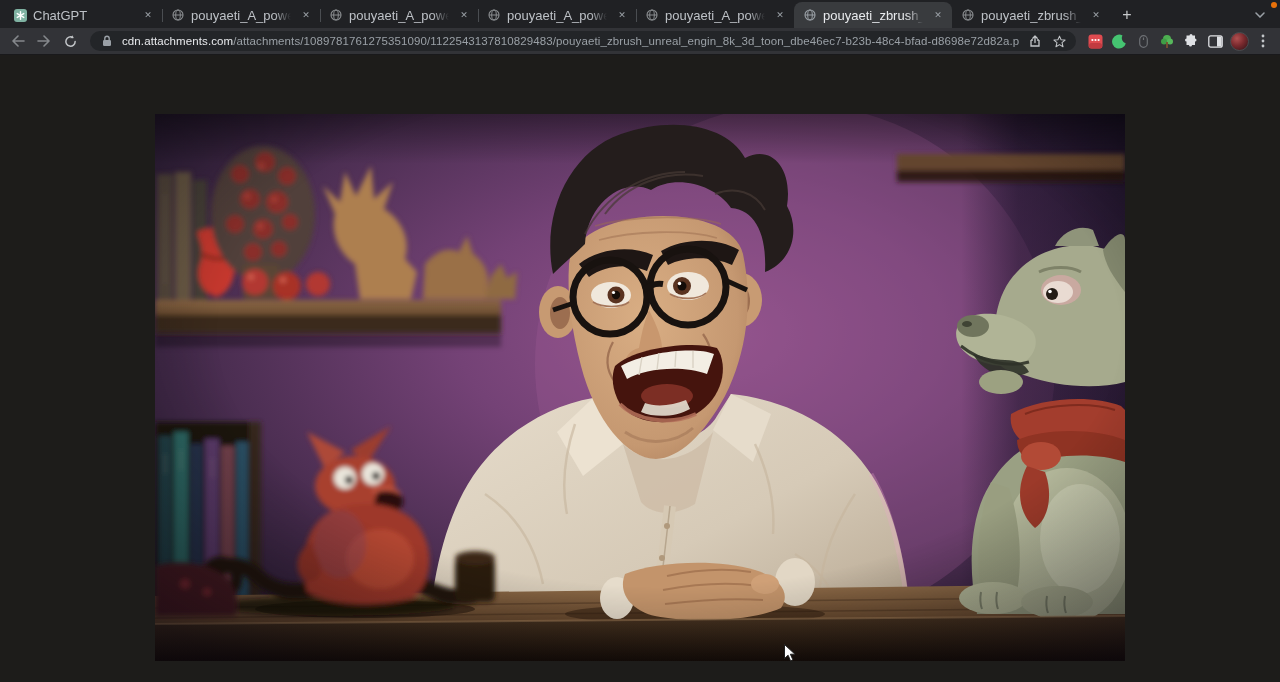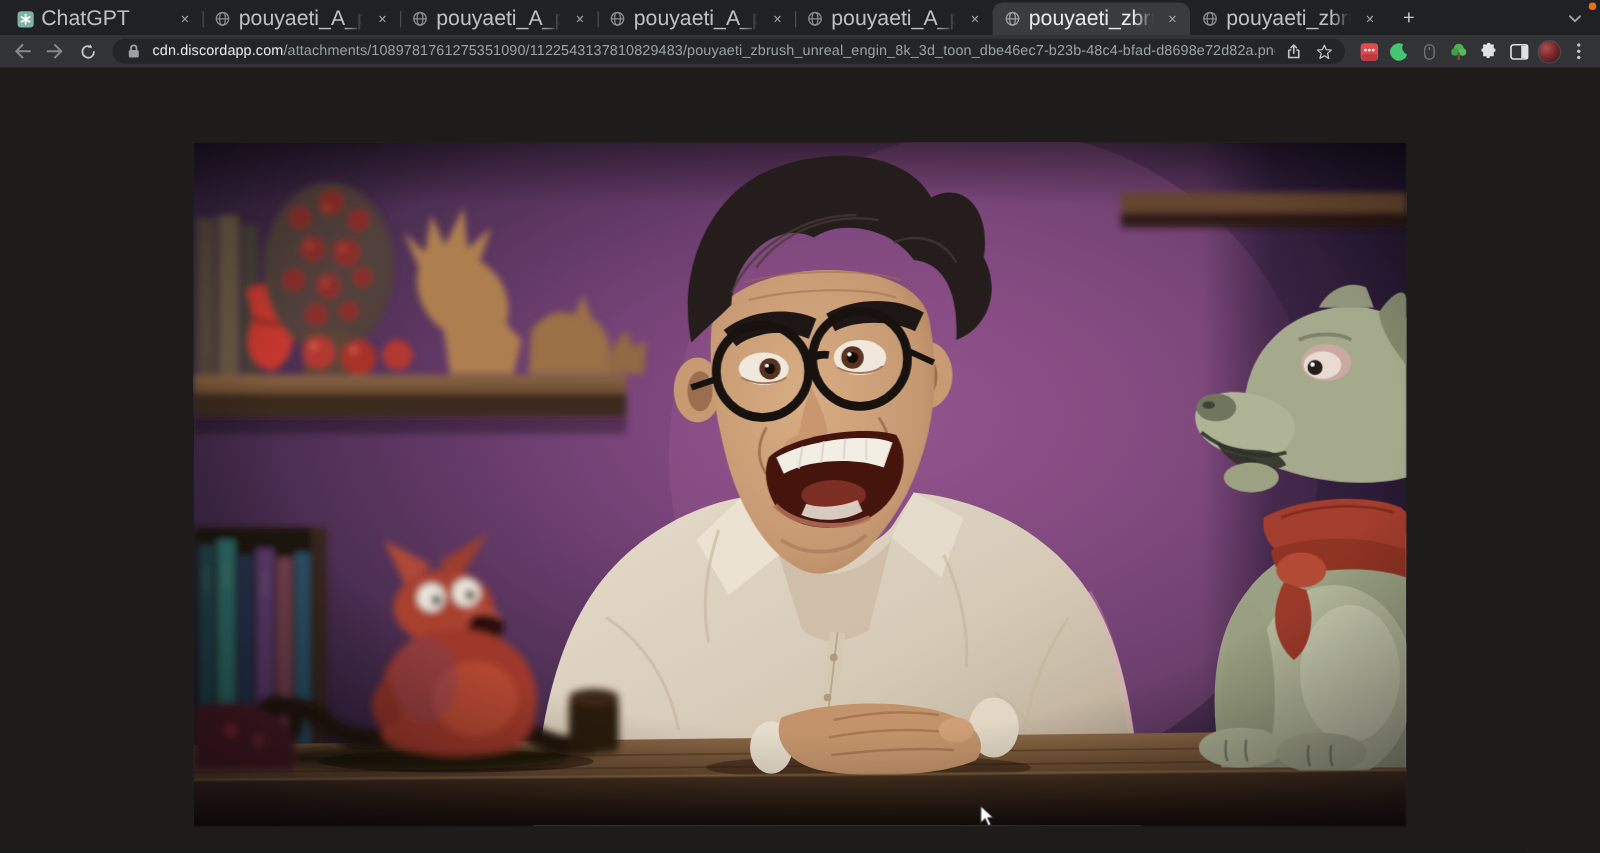--- a/index.html
+++ b/index.html
@@ -5,21 +5,21 @@
   html,body{margin:0;padding:0;background:#111;}
   body{width:1280px;height:682px;overflow:hidden;font-family:"Liberation Sans",sans-serif;-webkit-font-smoothing:antialiased;}
   .browser{width:1280px;height:682px;background:#1e1d1b;position:relative;}
 
   
   .tabstrip{height:28px;background:#202124;display:flex;align-items:flex-end;position:relative;padding-left:4px;}
   .tab{width:158px;min-width:0;height:26px;display:flex;align-items:center;gap:6px;padding:0 7px 0 9px;box-sizing:border-box;border-radius:8px 8px 0 0;position:relative;cursor:default;}
   .tab:not(.active):not(:first-child)::before{content:"";position:absolute;left:0;top:7px;height:13px;width:1px;background:#4a4d51;}
   .tab.active::before,.tab.active + .tab::before{display:none;}
   .tab.active{background:#393b3e;}
-  .tab-title{flex:1;font-size:17px;color:#bdc1c6;white-space:nowrap;overflow:hidden;
+  .tab-title{flex:1;font-size:13px;color:#bdc1c6;white-space:nowrap;overflow:hidden;
     -webkit-mask-image:linear-gradient(to right,#000 82%,transparent 98%);
     mask-image:linear-gradient(to right,#000 82%,transparent 98%);}
   .tab.active .tab-title{color:#e8eaed;}
   .tab-close{flex:0 0 auto;font-size:9px;color:#9aa0a6;width:14px;height:14px;line-height:14px;text-align:center;border-radius:50%;}
   .favicon{flex:0 0 auto;width:14px;height:14px;display:inline-flex;align-items:center;justify-content:center;}
   .chatgpt-fav{width:13px;height:13px;border-radius:3px;background:#7fb2a2;display:inline-flex;align-items:center;justify-content:center;}
   .newtab{width:26px;height:26px;margin-left:4px;display:flex;align-items:center;justify-content:center;color:#c8cacc;font-size:16px;border-radius:50%;}
   .strip-spacer{flex:1;}
   .tab-overflow{width:24px;height:24px;display:flex;align-items:center;justify-content:center;margin:0 8px 1px 0;}
   .record-dot{position:absolute;right:3px;top:2px;width:6px;height:6px;border-radius:50%;background:#e8710a;}
@@ -164,21 +164,21 @@
         </svg>
     </span>
 
     <div class="omnibox">
       <span class="box-icon">
         <svg width="10" height="12" viewBox="0 0 10 12">
             <rect x="1" y="5" width="8" height="6" rx="1.2" fill="#9aa0a6"></rect>
             <path d="M2.8 5 V3.4 A2.2 2.2 0 0 1 7.2 3.4 V5" fill="none" stroke="#9aa0a6" stroke-width="1.4"></path>
           </svg>
       </span>
-      <span class="url"><span class="domain">cdn.discordapp.com</span><span class="path">/attachments/1089781761275351090/1122543137810829483/pouyaeti_zbrush_unreal_engin_8k_3d_toon_dbe46ec7-b23b-48c4-bfad-d8698e72d82a.png</span></span>
+      <span class="url"><span class="domain">cdn.attachments.com</span><span class="path">/attachments/1089781761275351090/1122543137810829483/pouyaeti_zbrush_unreal_engin_8k_3d_toon_dbe46ec7-b23b-48c4-bfad-d8698e72d82a.png</span></span>
       <span class="box-icon">
         <svg width="12" height="13" viewBox="0 0 12 13">
             <path d="M2 5 H4 M8 5 H10 M10 5 V11 H2 V5" fill="none" stroke="#c3c6c9" stroke-width="1.3"></path>
             <path d="M6 1 V7.5 M6 1 L3.8 3.2 M6 1 L8.2 3.2" fill="none" stroke="#c3c6c9" stroke-width="1.3" stroke-linecap="round"></path>
           </svg>
       </span>
       <span class="box-icon">
         <svg width="13" height="13" viewBox="0 0 14 14">
             <path d="M7 1.2 L8.7 5.1 L13 5.5 L9.7 8.3 L10.8 12.6 L7 10.3 L3.2 12.6 L4.3 8.3 L1 5.5 L5.3 5.1 Z" fill="none" stroke="#c3c6c9" stroke-width="1.1" stroke-linejoin="round"></path>
           </svg>

